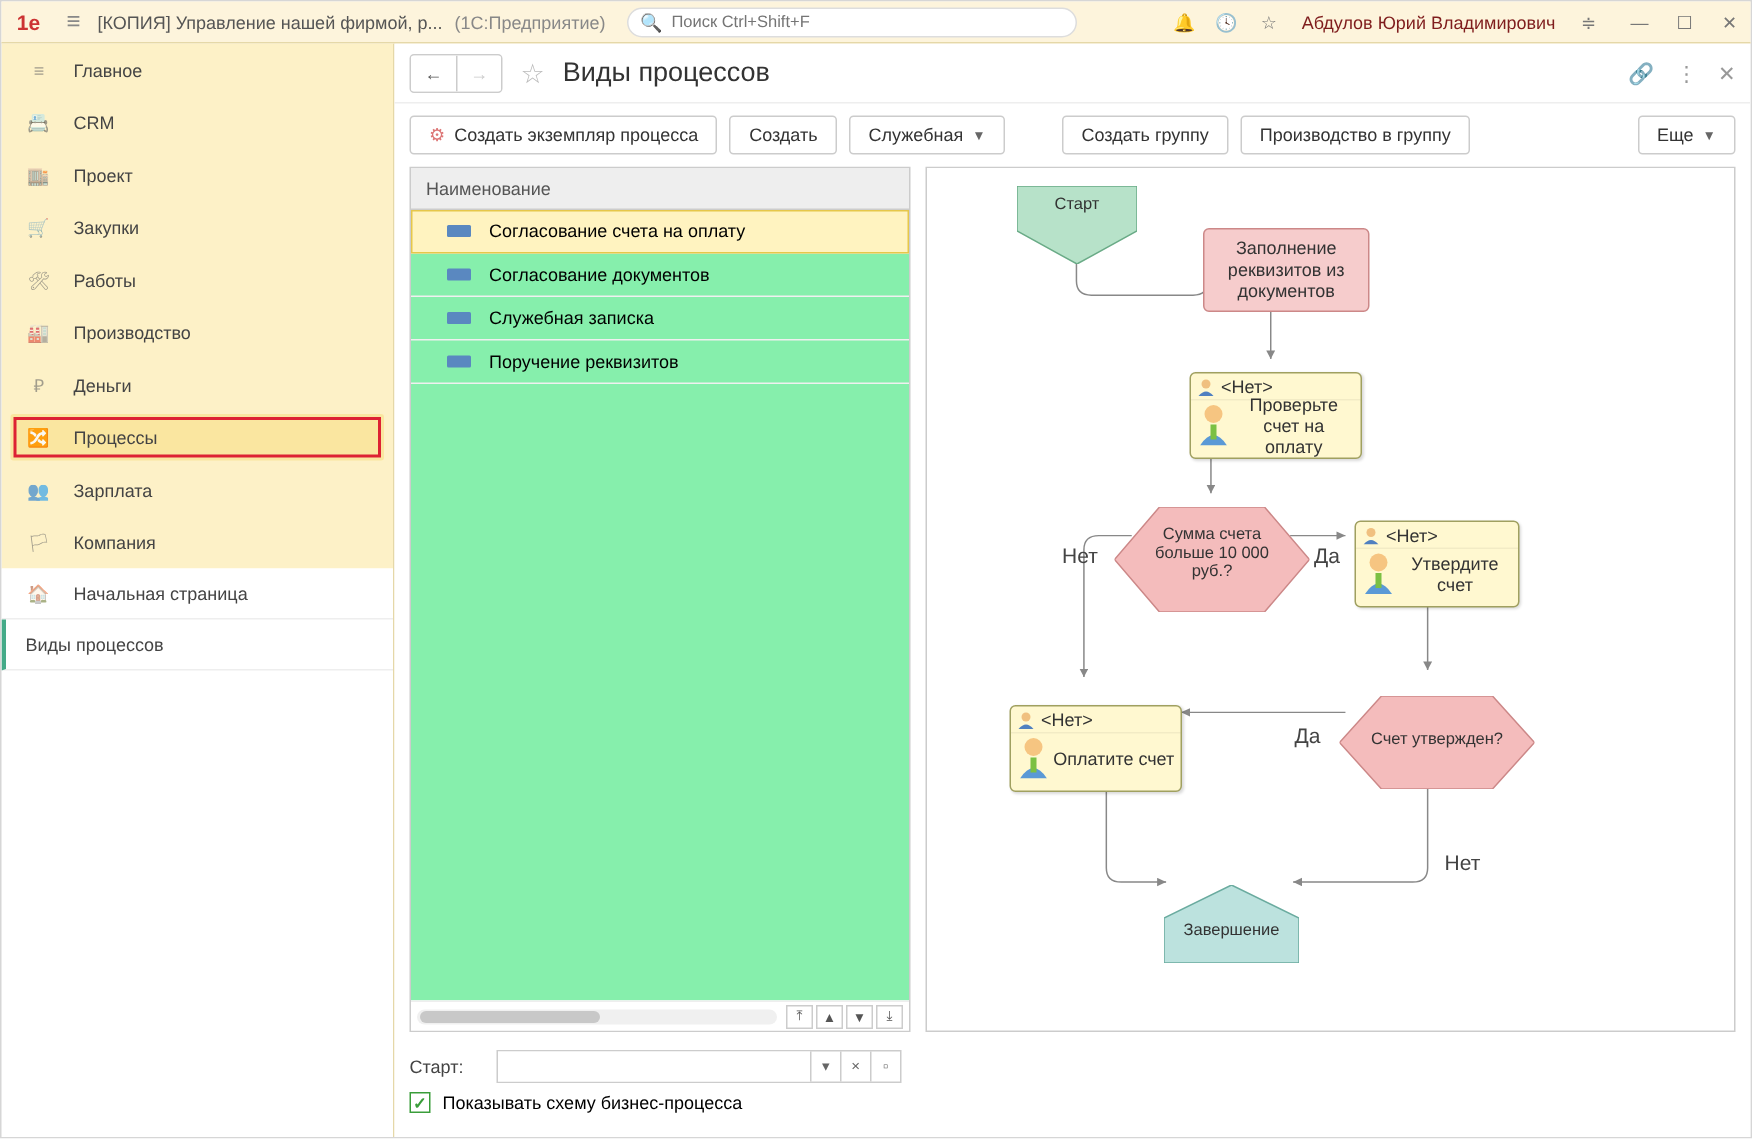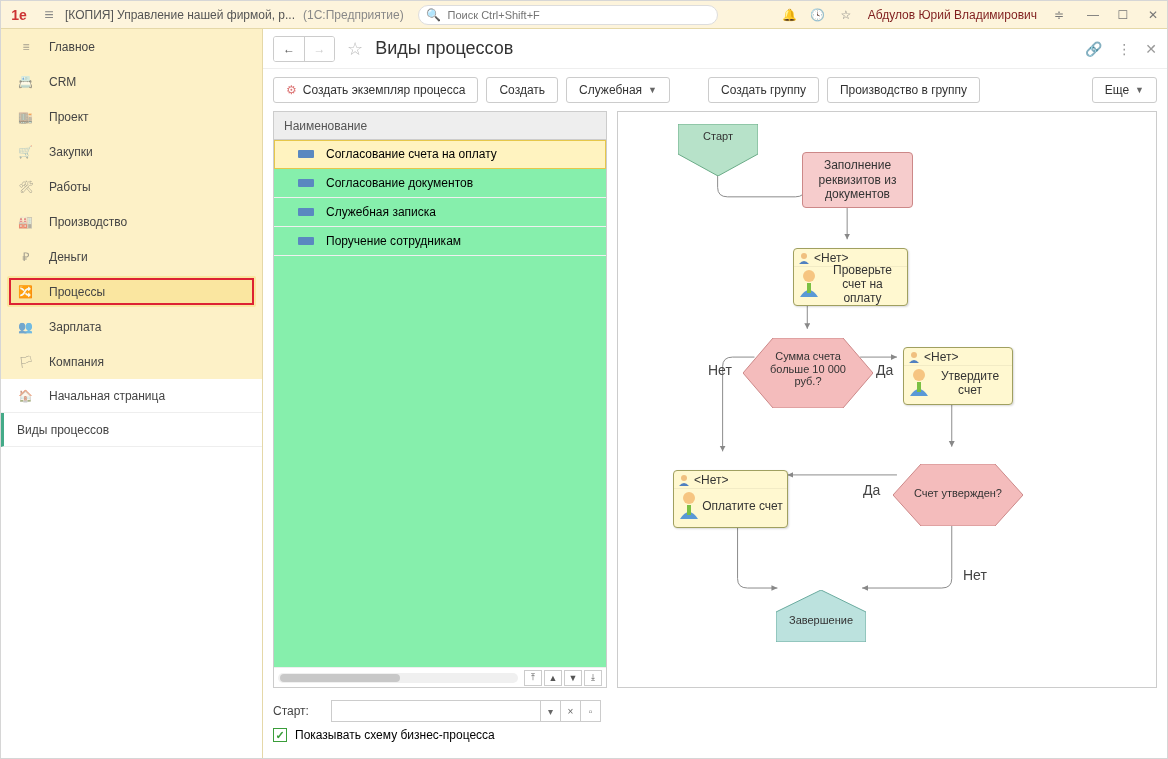--- a/index.html
+++ b/index.html
@@ -230,21 +230,21 @@
             <div class="list-row">
                 <span class="row-icon"></span>
                 <span>Согласование документов</span>
               </div>
             <div class="list-row">
                 <span class="row-icon"></span>
                 <span>Служебная записка</span>
               </div>
             <div class="list-row">
                 <span class="row-icon"></span>
-                <span>Поручение сотрудникам</span>
+                <span>Поручение реквизитов</span>
               </div>
           </div>
           <div class="list-footer">
             <div class="hscroll"></div>
             <div class="list-ctrl-btns">
               <div class="mini-btn">⤒</div>
               <div class="mini-btn">▲</div>
               <div class="mini-btn">▼</div>
               <div class="mini-btn">⤓</div>
             </div>

